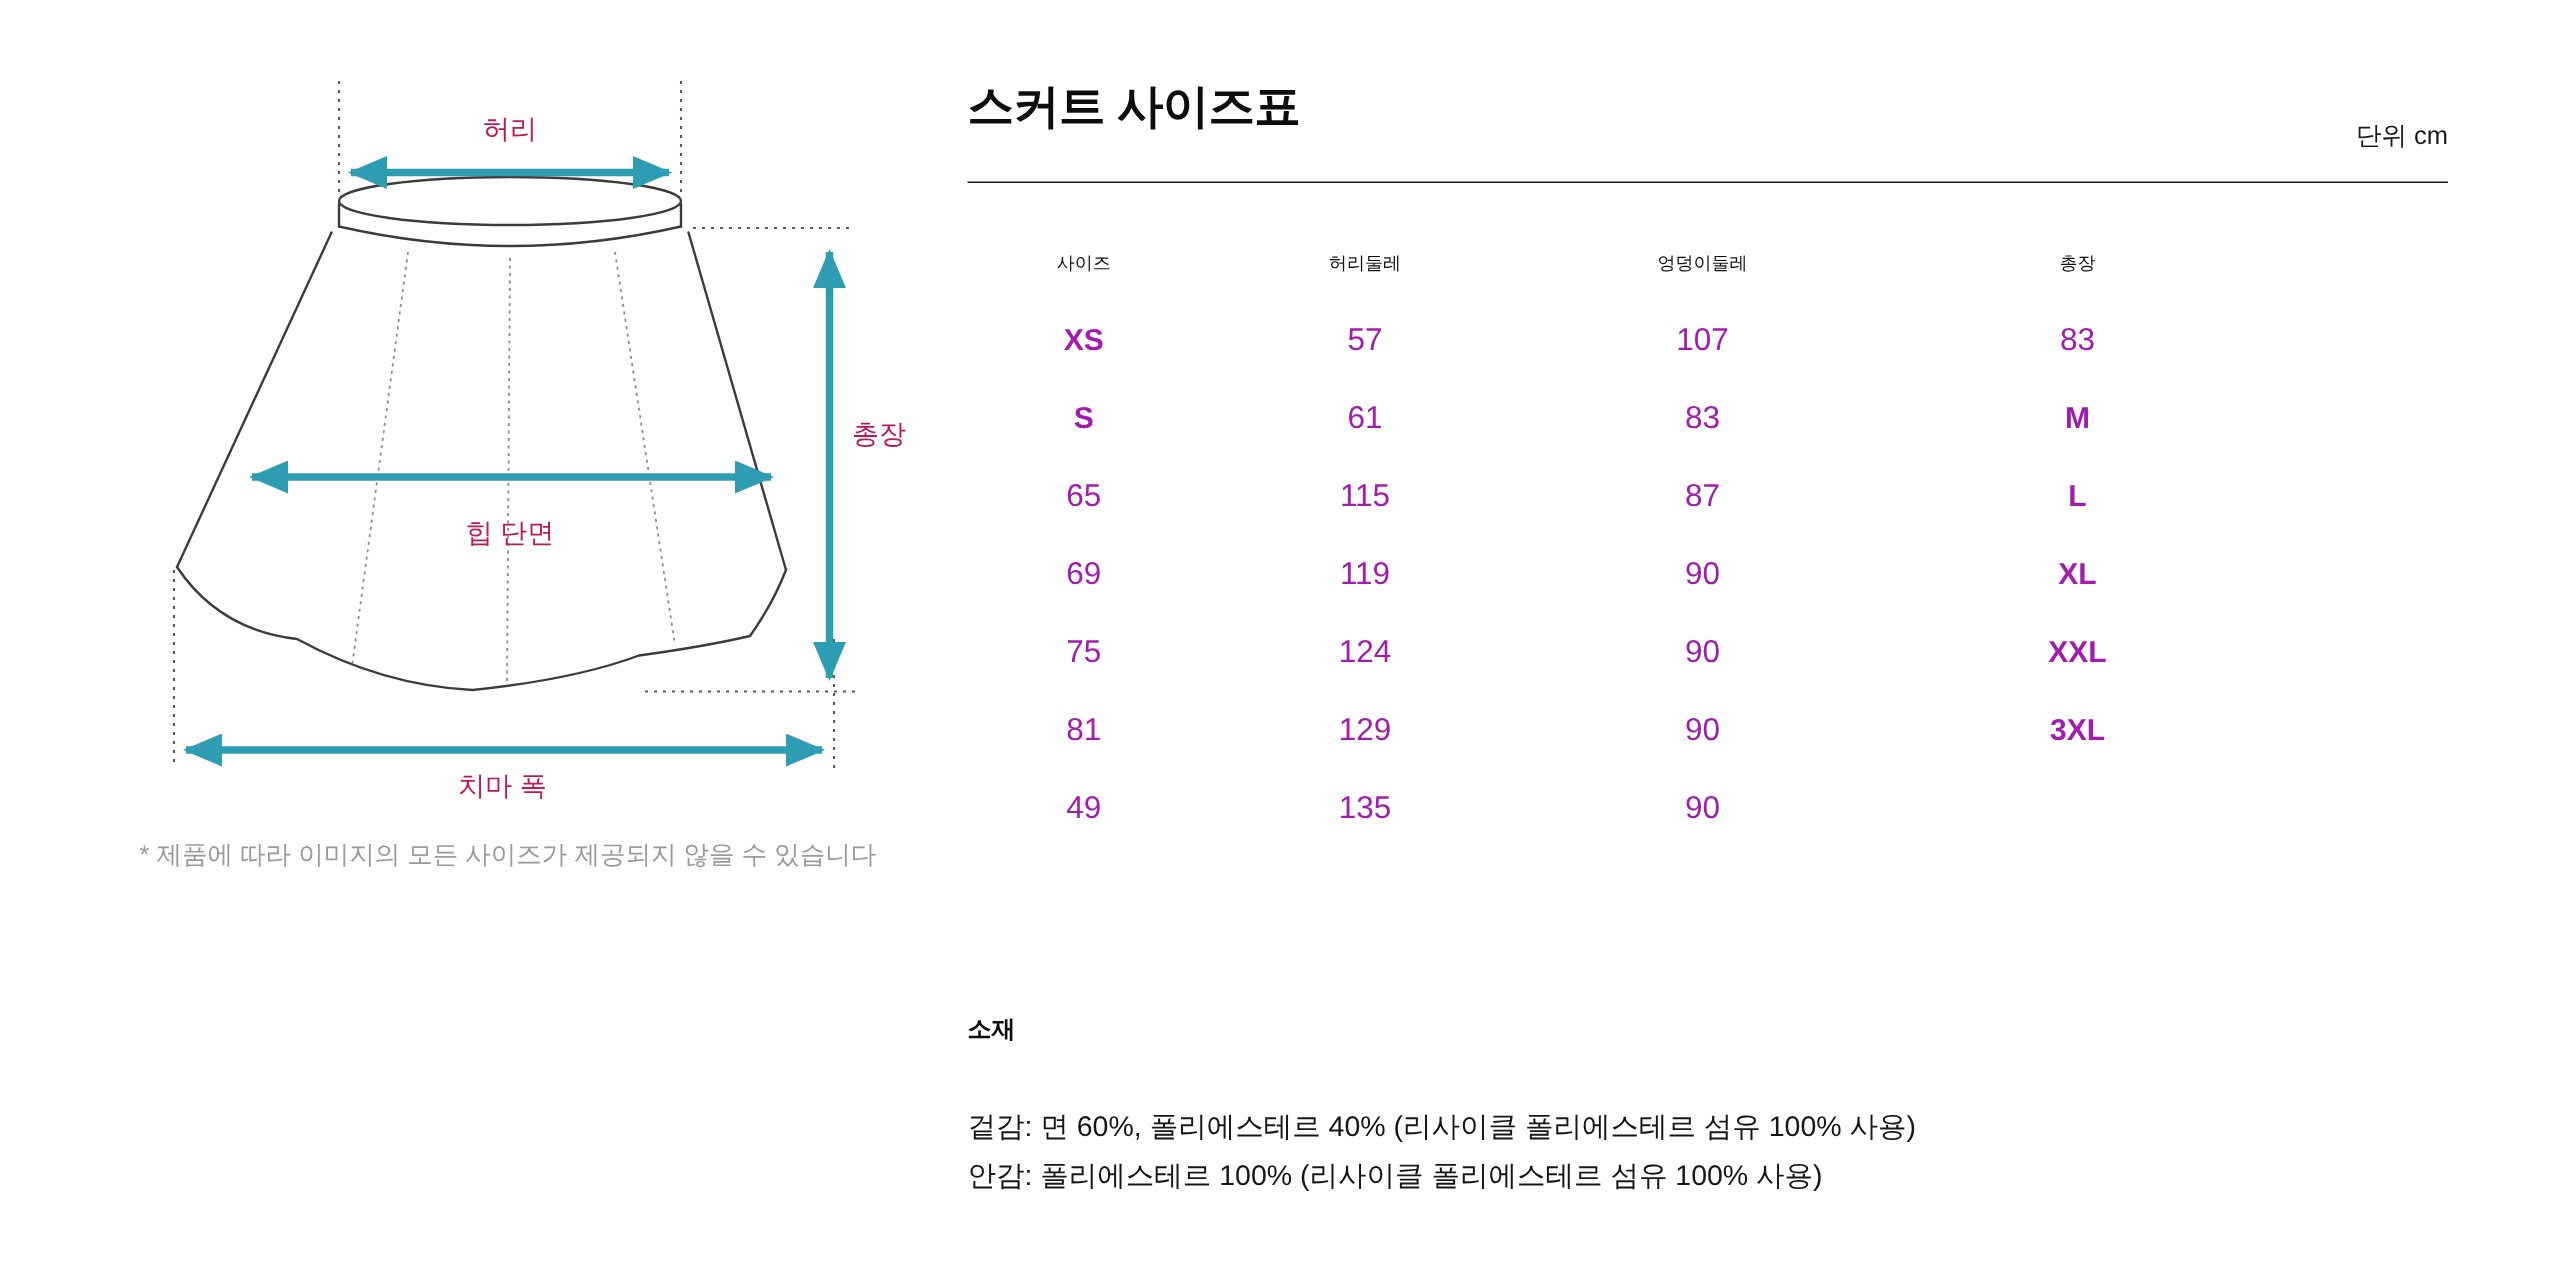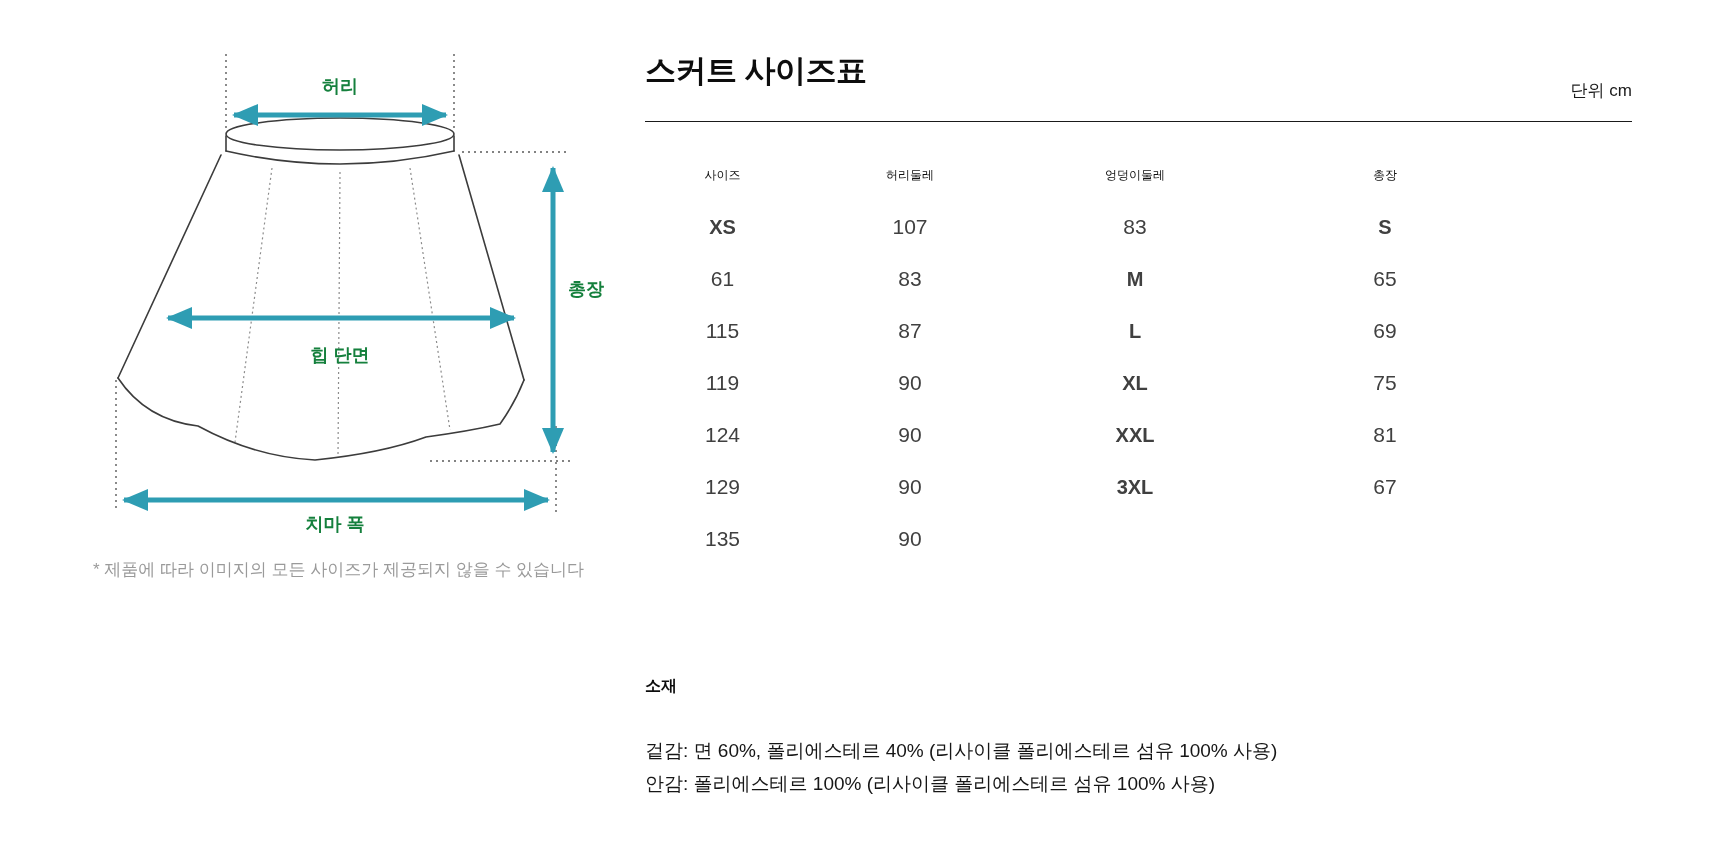--- a/index.html
+++ b/index.html
@@ -11,22 +11,22 @@
     color: #111;
     overflow: hidden;
   }
 
   
   .diagram-area { position: absolute; left: 0; top: 0; width: 660px; height: 620px; }
   .diagram-area svg { position: absolute; left: 0; top: 0; }
 
   .dim-label {
     position: absolute;
-    color: #15803d;
-    font-weight: 700;
+    color: #be185d;
+    font-weight: 400;
     font-size: 18px;
     letter-spacing: 0;
     white-space: nowrap;
   }
   .dim-label.center { text-align: center; }
 
   .disclaimer {
     position: absolute;
     left: 93px; top: 558px;
     font-size: 17px;
@@ -59,21 +59,21 @@
   .size-table {
     position: absolute;
     left: 645px; top: 149px;
     display: grid;
     grid-template-columns: 155px 220px 230px 270px;
     grid-auto-rows: 52px;
   }
   .size-table .cell {
     display: flex; align-items: center; justify-content: center;
     font-size: 21px;
-    color: #404040;
+    color: #a21caf;
   }
   .size-table .col-header { font-size: 12px; font-weight: 400; color: #0f0f0f; }
   .size-table .size-cell  { font-weight: 700; font-size: 20px; }
 
   .material-heading {
     position: absolute;
     left: 645px; top: 676px;
     font-size: 16px;
     font-weight: 700;
     color: #0d0d0d;
@@ -144,20 +144,21 @@
 <div class="title-rule"></div>
 
 <div class="size-table">
 
   <div class="cell col-header">사이즈</div>
   <div class="cell col-header">허리둘레</div>
   <div class="cell col-header">엉덩이둘레</div>
   <div class="cell col-header">총장</div>
 
   <div class="cell size-cell">XS</div>
+  <div class="cell">57</div>
   <div class="cell">107</div>
   <div class="cell">83</div>
 
   <div class="cell size-cell">S</div>
   <div class="cell">61</div>
   <div class="cell">83</div>
 
   <div class="cell size-cell">M</div>
   <div class="cell">65</div>
   <div class="cell">115</div>
@@ -172,20 +173,20 @@
   <div class="cell">75</div>
   <div class="cell">124</div>
   <div class="cell">90</div>
 
   <div class="cell size-cell">XXL</div>
   <div class="cell">81</div>
   <div class="cell">129</div>
   <div class="cell">90</div>
 
   <div class="cell size-cell">3XL</div>
-  <div class="cell">67</div>
+  <div class="cell">49</div>
   <div class="cell">135</div>
   <div class="cell">90</div>
 </div>
 
 <h2 class="material-heading">소재</h2>
 <p class="material-line l1">겉감: 면 60%, 폴리에스테르 40% (리사이클 폴리에스테르 섬유 100% 사용)</p>
 <p class="material-line l2">안감: 폴리에스테르 100% (리사이클 폴리에스테르 섬유 100% 사용)</p>
 
 </body></html>

